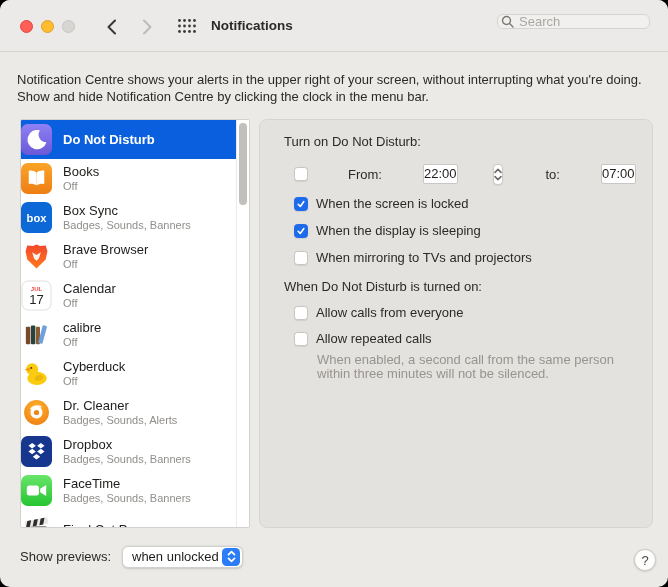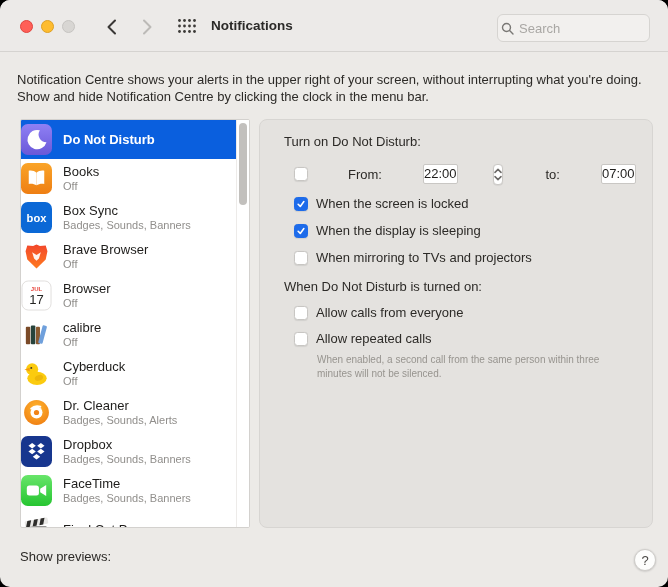--- a/index.html
+++ b/index.html
@@ -15,21 +15,21 @@
   .light { width:13px; height:13px; border-radius:50%; }
   .light.red    { background:#FF5F57; border:0.5px solid #E0443E; }
   .light.yellow { background:#FEBC2E; border:0.5px solid #DEA023; }
   .light.gray   { background:#D8D6D3; border:0.5px solid #C6C4C1; }
   .navbtn { position:absolute; top:17px; width:20px; height:20px; display:flex;
     align-items:center; justify-content:center; background:none; border:none; }
   .nav-back { left:101px; } .nav-fwd { left:137px; }
   .gridicon { position:absolute; top:18px; left:177px; width:20px; height:16px; }
   .wtitle { position:absolute; top:18px; left:211px; font-size:13.5px;
     font-weight:bold; color:#2B2A28; }
-  .search { position:absolute; top:14px; right:18px; width:153px; height:28px;
+  .search { position:absolute; top:14px; right:18px; width:153px; height:15px;
     background:#F2F0EE; border:1px solid #D6D4D1; border-radius:6px;
     display:flex; align-items:center; padding-left:3px; gap:5px; }
   .search input { border:none; background:transparent; outline:none; width:110px;
     font-size:13px; color:#3A3836; font-family:inherit; }
   .search input::placeholder { color:#A9A7A4; }
 
   
   .desc { position:absolute; top:71px; left:17px; width:638px; font-size:13px;
     line-height:17px; color:#2C2A27; }
 
@@ -65,21 +65,21 @@
   .timefield { width:46px; height:20px; margin-left:9px; background:#FFFFFF;
     border:1px solid #C9C7C4; border-radius:2px; font-size:13px; color:#1E1D1B;
     text-align:center; line-height:18px; }
   .stepper { width:14px; height:21px; margin-left:3px; background:#FFFFFF;
     border:1px solid #CBC9C6; border-radius:4px; box-shadow:0 0.5px 1px rgba(0,0,0,.1);
     display:flex; flex-direction:column; align-items:center; justify-content:center; }
   .cbrow { display:flex; align-items:center; margin:10px 0 0 10px; height:17px; gap:8px; }
   .cbrow .cb-label { font-size:13px; color:#2C2A27; }
   .sec2 { margin-top:13px; }
   .group2 .cbrow { margin-top:9px; }
-  .hint { margin:6px 0 0 33px; width:305px; font-size:10px; line-height:14px;
+  .hint { margin:6px 0 0 33px; width:305px; font-size:13px; line-height:14px;
     color:#97948F; }
 
   
   .foot-label { position:absolute; left:20px; top:549px; font-size:13px; color:#2C2A27; }
   .popup { position:absolute; left:122px; top:545.5px; width:121px; height:22px;
     background:#FFFFFF; border:0.5px solid #D2D0CD; border-radius:6px;
     box-shadow:0 0.5px 2px rgba(0,0,0,.15); display:flex; align-items:center;
     justify-content:space-between; padding:0 2px 0 9px; }
   .popup .pval { font-size:13px; color:#1E1D1B; }
   .popup .chev { width:18px; height:18px; background:#2A7CF7; border-radius:4.5px;
@@ -205,21 +205,21 @@
     </span>
   </div>
 
   <div class="row">
     <span class="appicon"><svg width="31" height="31" viewBox="0 0 32 32">
               <rect x="1" y="1" width="30" height="30" rx="6.5" fill="#FFF" stroke="#D8D6D3" stroke-width="0.8"></rect>
               <text x="16" y="11.5" text-anchor="middle" font-family="Liberation Sans,sans-serif" font-size="6.2" font-weight="bold" fill="#E8453C">JUL</text>
               <text x="16" y="25" text-anchor="middle" font-family="Liberation Sans,sans-serif" font-size="13.5" fill="#242422">17</text>
             </svg></span>
     <span class="txt">
-      <span class="t">Browser</span>
+      <span class="t">Calendar</span>
       <span class="s">Off</span>
     </span>
   </div>
 
   <div class="row">
     <span class="appicon"><svg width="31" height="31" viewBox="0 0 32 32">
               <rect x="5" y="8" width="4.6" height="18" rx="1" fill="#7A4A28"></rect>
               <rect x="10.2" y="6.8" width="4.6" height="19.2" rx="1" fill="#27433B"></rect>
               <rect x="15.4" y="8" width="4.2" height="18" rx="1" fill="#8A5A30"></rect>
               <g transform="rotate(15 22 16)">
@@ -389,15 +389,24 @@
       
     </span>
     <span class="cb-label">Allow repeated calls</span>
   </div>
 </div>
 
     <div class="hint">When enabled, a second call from the same person within three minutes will not be silenced.</div>
   </div>
 
   <span class="foot-label">Show previews:</span>
+  <div class="popup">
+    <span class="pval">when unlocked</span>
+    <span class="chev">
+      <svg width="9" height="13" viewBox="0 0 9 13">
+        <path d="M1.5 4.6 L4.5 1.6 L7.5 4.6" stroke="#FFF" stroke-width="1.7" fill="none" stroke-linecap="round" stroke-linejoin="round"></path>
+        <path d="M1.5 8.4 L4.5 11.4 L7.5 8.4" stroke="#FFF" stroke-width="1.7" fill="none" stroke-linecap="round" stroke-linejoin="round"></path>
+        </svg>
+    </span>
+  </div>
   <button class="helpbtn">?</button>
 
 </div>
 
 </body></html>

